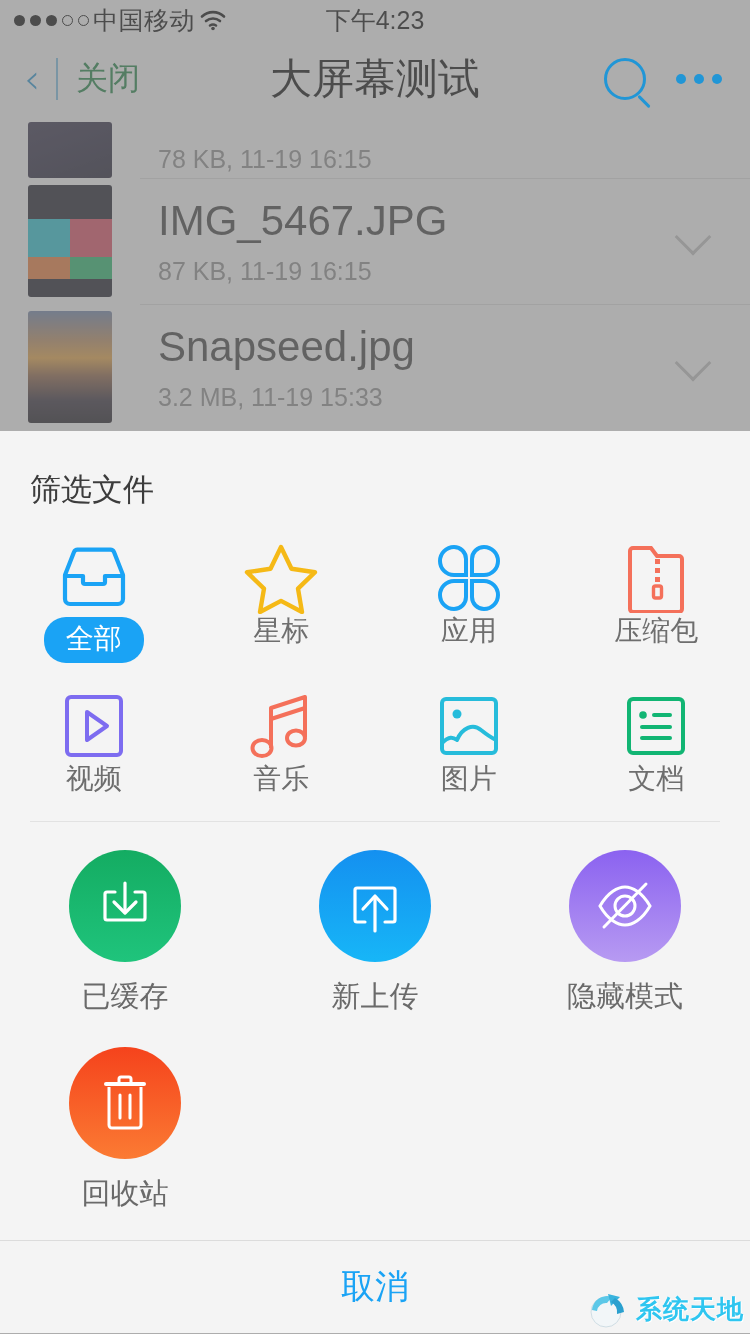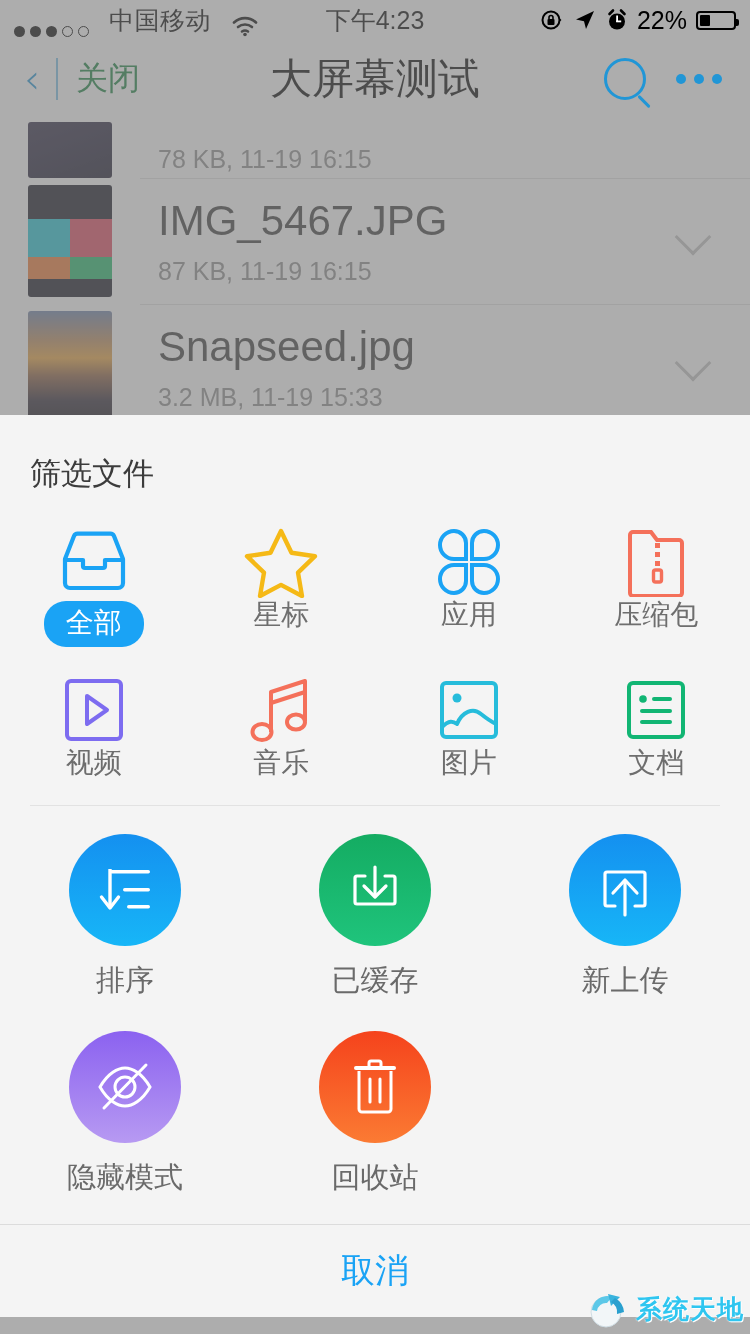--- a/index.html
+++ b/index.html
@@ -14,21 +14,21 @@
   .backdrop {
     position: absolute; inset: 0;
     background: #ffffff;
   }
   .statusbar {
     position: absolute; top: 0; left: 0; width: 750px; height: 40px;
     display: flex; align-items: center;
     padding: 0 14px;
     font-size: 25px; color: #000;
   }
-  .sb-left { display: flex; align-items: flex-end; gap: 20px; font-family: Liberation Serif, serif; }
+  .sb-left { display: flex; align-items: center; gap: 4px; font-family: Liberation Serif, serif; }
   .sb-dots { display: flex; align-items: center; gap: 5px; }
   .sb-dot { width: 11px; height: 11px; border-radius: 50%; background: #000; }
   .sb-dot.empty { background: transparent; border: 1.6px solid #000; }
   .sb-carrier { font-size: 25px; letter-spacing: 0.5px; }
   .sb-center {
     position: absolute; left: 0; right: 0; text-align: center;
     font-size: 25px; font-weight: 500;
   }
   .sb-right {
     margin-left: auto; display: flex; align-items: center; gap: 9px;
@@ -99,21 +99,21 @@
   }
   .file-row.partial { height: 60px; overflow: hidden; align-items: flex-end; }
   .file-row.partial .thumb { height: 56px; }
   .file-row.partial .file-meta { gap: 0; padding-bottom: 4px; }
 
   
   .dim { position: absolute; inset: 0; background: #7b7b7b; opacity: .62; }
 
   
   .sheet {
-    position: absolute; left: 0; bottom: 17px; width: 750px; height: 902px;
+    position: absolute; left: 0; bottom: 1px; width: 750px; height: 902px;
     background: #f4f4f4;
     display: flex; flex-direction: column;
   }
   .sheet-title {
     font-size: 31px; color: #3c3c3c; padding: 38px 0 0 30px;
   }
   .grid {
     display: grid; grid-template-columns: repeat(4, 1fr);
     padding: 14px 0 0 0;
   }
@@ -176,41 +176,20 @@
       </div>
       <span class="sb-carrier">中国移动</span>
       <svg width="28" height="22" viewBox="0 0 28 22">
         <path d="M3 7.5 A16 16 0 0 1 25 7.5" stroke="#000" stroke-width="2.6" fill="none" stroke-linecap="round"></path>
         <path d="M7 12 A11 11 0 0 1 21 12" stroke="#000" stroke-width="2.6" fill="none" stroke-linecap="round"></path>
         <path d="M11 16.5 A5.5 5.5 0 0 1 17 16.5" stroke="#000" stroke-width="2.6" fill="none" stroke-linecap="round"></path>
         <circle cx="14" cy="19.5" r="1.8" fill="#000"></circle>
       </svg>
     </div>
     <div class="sb-center">下午4:23</div>
-    <div class="sb-right">
-      <svg width="24" height="24" viewBox="0 0 24 24">
-        <circle cx="11" cy="12" r="8.5" stroke="#000" stroke-width="2" fill="none"></circle>
-        <rect x="7.5" y="11" width="7" height="6" rx="1" fill="#000"></rect>
-        <path d="M9 11 v-1.5 a2 2 0 0 1 4 0 V11" stroke="#000" stroke-width="1.6" fill="none"></path>
-        <path d="M19 10 l2.5 2 -2.5 2" fill="#000"></path>
-      </svg>
-      <svg width="24" height="24" viewBox="0 0 24 24">
-        <path d="M21 3 L3 11.5 L11 13.2 L13 21 Z" fill="#000"></path>
-      </svg>
-      <svg width="22" height="24" viewBox="0 0 22 24">
-        <circle cx="11" cy="13.5" r="8" fill="#000"></circle>
-        <rect x="10.2" y="7.5" width="1.8" height="6.5" fill="#fff"></rect>
-        <rect x="10.2" y="12.5" width="5" height="1.8" fill="#fff"></rect>
-        <path d="M3.5 6 L7 2.5 M18.5 6 L15 2.5" stroke="#000" stroke-width="2.6" stroke-linecap="round"></path>
-      </svg>
-      <span class="sb-pct">22%</span>
-      <div class="sb-batt">
-        <div class="sb-batt-fill" style="width:30%"></div>
-      </div>
-    </div>
   </div>
 
   <div class="navbar">
     <span class="nav-back">‹</span>
     <span class="nav-sep"></span>
     <span class="nav-close">关闭</span>
     <div class="nav-title">大屏幕测试</div>
     <div class="nav-right">
       <span class="nav-search"></span>
       <span class="nav-more">
@@ -348,32 +327,20 @@
         </svg>
       </span>
       <span class="grid-label">文档</span>
     </div>
   </div>
 
   <div class="divider"></div>
 
   <div class="actions">
 
-    <div class="act-item">
-      <span class="act-circle c-sort">
-        <svg width="56" height="54" viewBox="0 0 56 54">
-          <path d="M13 6 V44" stroke="#fff" stroke-width="3.4" fill="none"></path>
-          <path d="M4.5 34 L13 45 L21.5 34" stroke="#fff" stroke-width="3.4" fill="none" stroke-linecap="round" stroke-linejoin="round"></path>
-          <rect x="13" y="7" width="40" height="3.4" rx="1.7" fill="#fff"></rect>
-          <rect x="26" y="25" width="27" height="3.4" rx="1.7" fill="#fff"></rect>
-          <rect x="30" y="42" width="23" height="3.4" rx="1.7" fill="#fff"></rect>
-        </svg>
-      </span>
-      <span class="act-label">排序</span>
-    </div>
 
     <div class="act-item">
       <span class="act-circle c-cache">
         <svg width="56" height="56" viewBox="0 0 56 56">
           <path d="M18 14 H10 a2 2 0 0 0 -2 2 v24 a2 2 0 0 0 2 2 h36 a2 2 0 0 0 2 -2 V16 a2 2 0 0 0 -2 -2 h-8" fill="none" stroke="#fff" stroke-width="3.2" stroke-linecap="round" stroke-linejoin="round"></path>
           <path d="M28 5 V34" stroke="#fff" stroke-width="3.2" stroke-linecap="round"></path>
           <path d="M17 24 L28 35 L39 24" fill="none" stroke="#fff" stroke-width="3.2" stroke-linecap="round" stroke-linejoin="round"></path>
         </svg>
       </span>
       <span class="act-label">已缓存</span>

